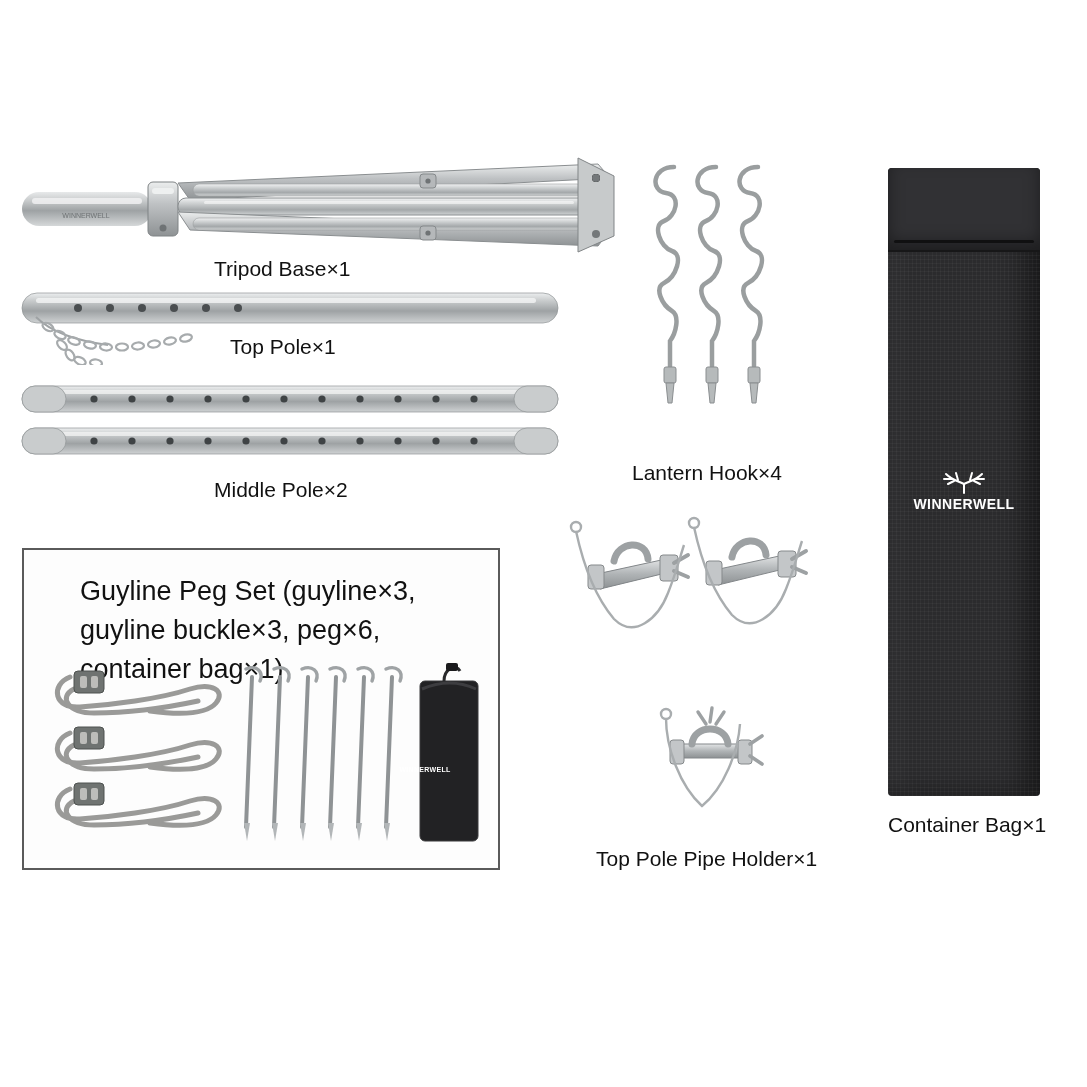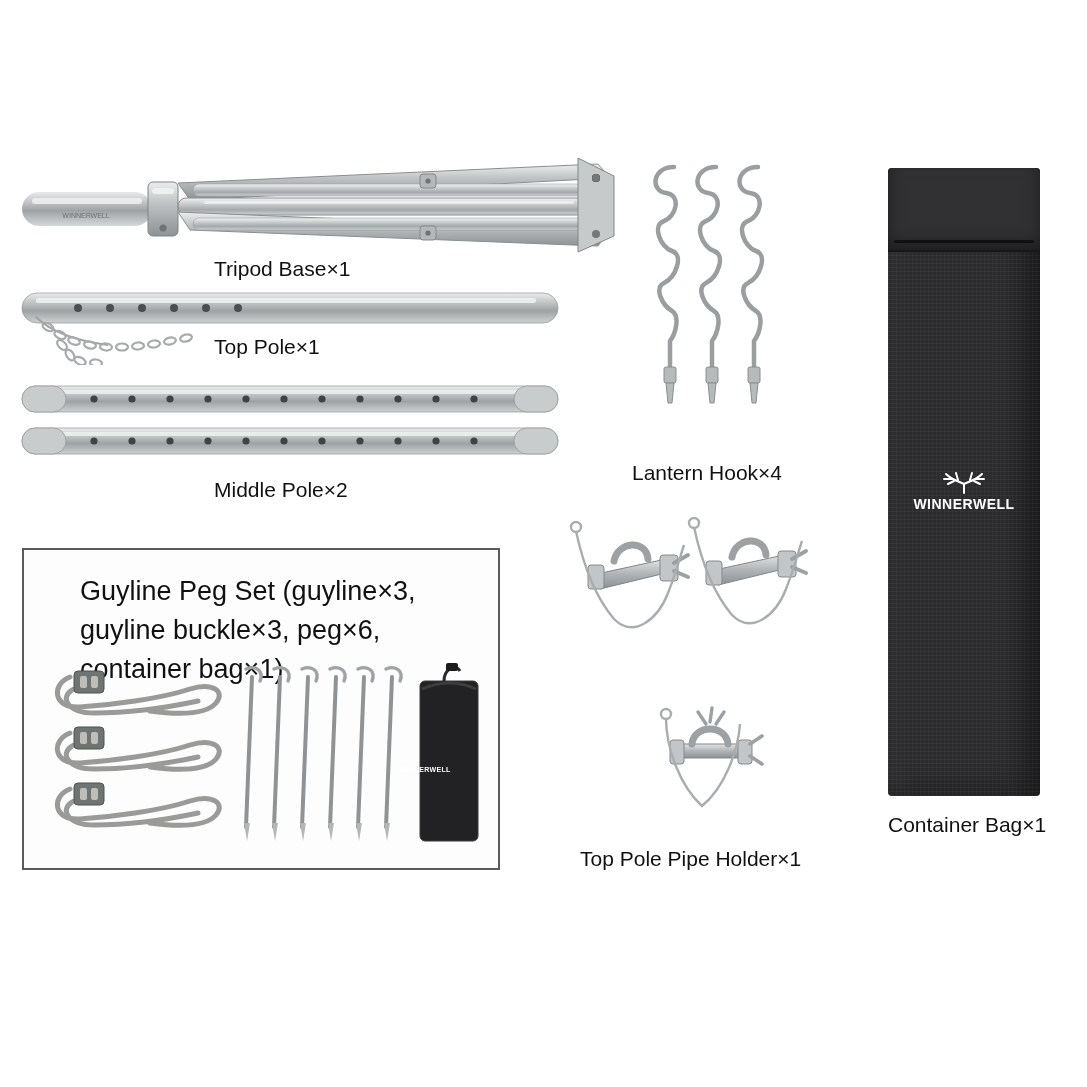--- a/index.html
+++ b/index.html
@@ -210,21 +210,21 @@
       <ellipse cx="120" cy="61" rx="6" ry="3.5" transform="rotate(-5 120 61)"></ellipse>
       <ellipse cx="136" cy="59" rx="6" ry="3.5" transform="rotate(-8 136 59)"></ellipse>
       <ellipse cx="152" cy="56" rx="6" ry="3.5" transform="rotate(-12 152 56)"></ellipse>
       <ellipse cx="168" cy="53" rx="6" ry="3.5" transform="rotate(-14 168 53)"></ellipse>
       <ellipse cx="44" cy="60" rx="6" ry="3.5" transform="rotate(45 44 60)"></ellipse>
       <ellipse cx="52" cy="70" rx="6" ry="3.5" transform="rotate(55 52 70)"></ellipse>
       <ellipse cx="62" cy="76" rx="6" ry="3.5" transform="rotate(25 62 76)"></ellipse>
       <ellipse cx="78" cy="78" rx="6" ry="3.5" transform="rotate(8 78 78)"></ellipse>
     </g>
   </svg>
-  <div class="label" style="left:214px; top:334px;">Top Pole×1</div>
+  <div class="label" style="left:230px; top:334px;">Top Pole×1</div>
 
   <svg id="middle-poles" viewBox="0 0 545 80">
     <g>
       <rect x="4" y="6" width="536" height="26" rx="13" fill="url(#poleg)" stroke="#8f9395" stroke-width=".7"></rect>
       <rect x="16" y="10" width="510" height="4" rx="2" fill="#f6f7f7" opacity=".7"></rect>
       <rect x="4" y="6" width="44" height="26" rx="13" fill="#c9cccd" stroke="#8f9395" stroke-width=".7"></rect>
       <rect x="496" y="6" width="44" height="26" rx="13" fill="#c9cccd" stroke="#8f9395" stroke-width=".7"></rect>
       <g fill="#3f4345">
         <circle cx="76" cy="19" r="3.6"></circle>
           <circle cx="114" cy="19" r="3.6"></circle>
@@ -331,21 +331,21 @@
     <path d="M52 44 C54 24, 86 24, 88 44" fill="none" stroke="#9da1a3" stroke-width="7" stroke-linecap="round"></path>
     <rect x="30" y="40" width="14" height="24" rx="3" fill="#c3c6c8" stroke="#85898b"></rect>
     <rect x="98" y="40" width="14" height="24" rx="3" fill="#c3c6c8" stroke="#85898b"></rect>
     <path d="M66 24 l-8 -12 M70 22 l2 -14 M76 24 l8 -12" stroke="#9da1a3" stroke-width="3.4" stroke-linecap="round" fill="none"></path>
     <path d="M110 44 l12 -8 M110 56 l12 8" stroke="#9da1a3" stroke-width="3.6" stroke-linecap="round" fill="none"></path>
     <g fill="none" stroke="#a9adaf" stroke-width="2.4">
       <path d="M26 18 C26 48, 40 86, 62 106 C84 88, 98 52, 100 24"></path>
     </g>
     <circle cx="26" cy="14" r="5" fill="none" stroke="#a9adaf" stroke-width="2.4"></circle>
   </svg>
-  <div class="label" style="left:580px; top:846px;">Top Pole Pipe Holder×1</div>
+  <div class="label" style="left:596px; top:846px;">Top Pole Pipe Holder×1</div>
 
   <div id="guyline-box"></div>
   <div id="guyline-title">Guyline Peg Set (guyline×3, guyline buckle×3, peg×6, container bag×1)</div>
 
   <svg id="guyline-art" viewBox="0 0 450 200">
 
     <g stroke="#9a9a98" fill="none" stroke-width="5" stroke-linecap="round">
       <path d="M30 22 C10 30, 14 54, 40 52 C70 50, 120 44, 150 34 C172 27, 186 36, 176 48 C166 60, 140 60, 110 56"></path>
       <path d="M34 34 C18 42, 28 58, 54 58 C90 58, 130 52, 158 46"></path>
       <path d="M30 78 C10 86, 14 110, 40 108 C70 106, 120 100, 150 90 C172 83, 186 92, 176 104 C166 116, 140 116, 110 112"></path>

